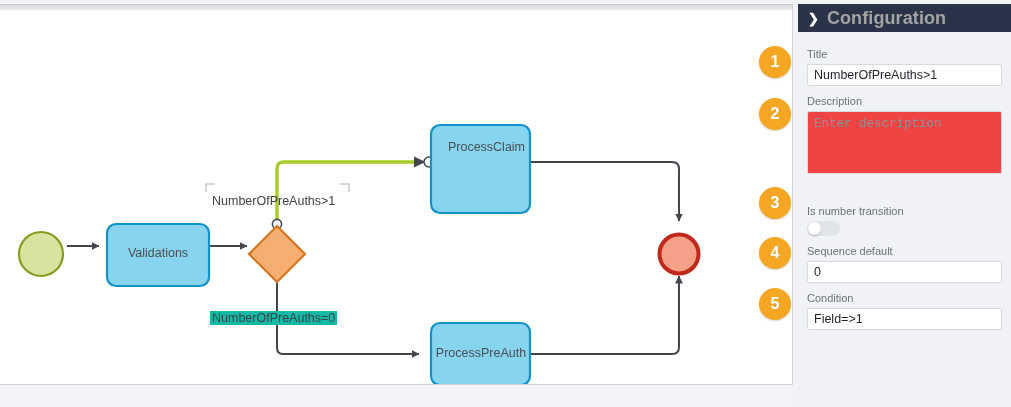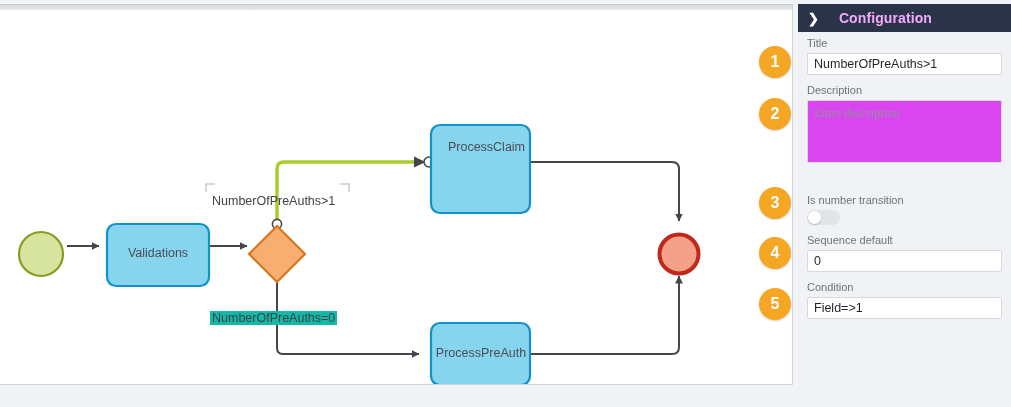--- a/index.html
+++ b/index.html
@@ -66,28 +66,27 @@
     box-sizing: border-box;
   }
   #panel-header .chev {
     color: #ffffff;
     font-size: 13px;
     font-weight: bold;
     margin-right: 8px;
     line-height: 1;
   }
   #panel-header .ttl {
-    color: #f0abfc;
-    font-size: 14px;
+    color: #a3a3a3;
+    font-size: 18px;
     font-weight: bold;
     letter-spacing: .1px;
-    margin-left: 12px;
   }
   #panel-body {
-    padding: 5px 9px 0 9px;
+    padding: 16px 9px 0 9px;
   }
   .fld { margin-bottom: 9px; }
   .fld-label {
     color: #6d737a;
     font-size: 11px;
     margin-bottom: 3px;
     line-height: 13px;
   }
   .fld-input {
     width: 100%;
@@ -99,24 +98,24 @@
     font-family: "Liberation Sans", sans-serif;
     font-size: 12.5px;
     color: #1f2329;
     padding: 0 6px;
     outline: none;
   }
   .fld-textarea {
     width: 100%;
     height: 63px;
     box-sizing: border-box;
-    background: #d946ef;
+    background: #ef4444;
     border: 1px solid #d6d9dd;
     border-radius: 2px;
-    font-family: Liberation Serif, serif;
+    font-family: Liberation Mono, monospace;
     font-size: 12.5px;
     color: #1f2329;
     padding: 5px 6px;
     resize: none;
     outline: none;
   }
   .fld-textarea::placeholder { color: #8d9299; }
   .toggle {
     width: 33px; height: 15px;
     border-radius: 8px;

